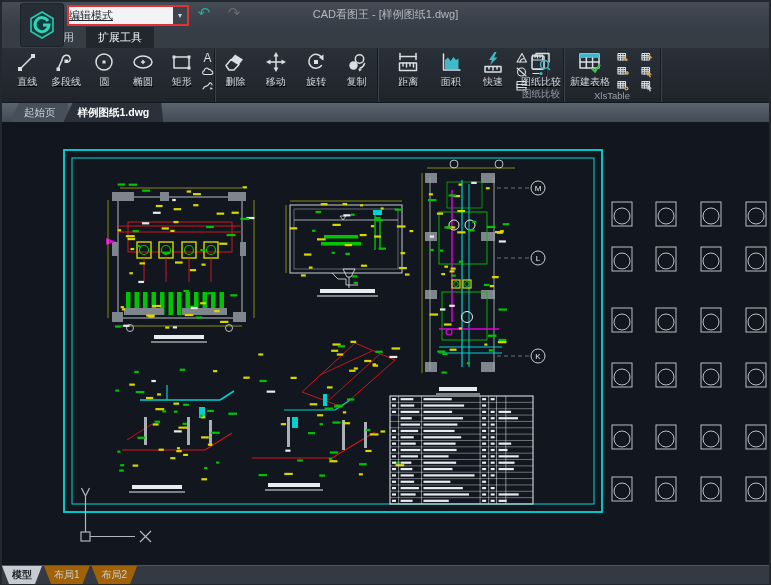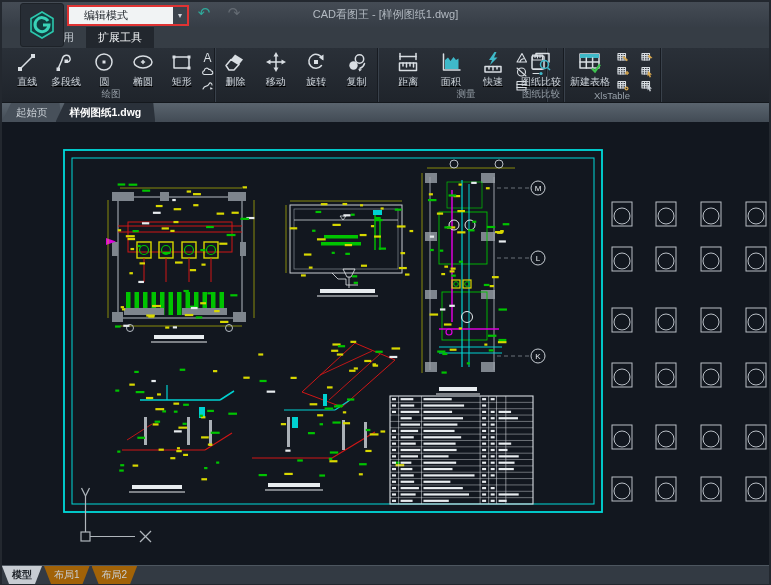--- a/index.html
+++ b/index.html
@@ -7,21 +7,21 @@
           box-shadow:inset 0 0 0 2px #23282f;}
   
   .titlebar{position:absolute;left:2px;top:2px;right:2px;height:25px;
             background:linear-gradient(180deg,#454c55,#363d46);border-bottom:1px solid #2b3139;}
   .title-text{position:absolute;left:0;right:0;top:0;height:25px;line-height:25px;text-align:center;
               font-size:11px;color:#b3bac2;}
   .logo{position:absolute;left:20px;top:3px;width:42px;height:42px;background:#272d35;
         border:1px solid #1d2228;border-radius:3px;z-index:20;display:flex;align-items:center;justify-content:center;}
   .mode-select{position:absolute;left:67px;top:5px;width:118px;height:17px;background:#f1f3f4;
                border:2px solid #e03333;z-index:21;display:flex;align-items:center;}
-  .mode-select .val{flex:1;font-size:11px;color:#23282e;padding-left:15px;line-height:15px;}
+  .mode-select .val{flex:1;font-size:11px;color:#23282e;padding-left:0;line-height:15px;text-decoration:underline;}
   .mode-select .dd{width:14px;height:100%;background:#3c434c;color:#cdd3d9;font-size:8px;
                    display:flex;align-items:center;justify-content:center;}
   .qa-btn{position:absolute;top:3px;width:20px;height:20px;font-size:15px;line-height:20px;text-align:center;z-index:21;cursor:default;}
   .undo{left:194px;color:#2fa89a;}
   .redo{left:224px;color:#646b73;}
   
   .ribbon-tabs{position:absolute;left:2px;top:27px;right:2px;height:21px;background:#363d45;display:flex;align-items:flex-end;padding-left:38px;box-sizing:border-box;}
   .rtab{height:21px;line-height:21px;padding:0 12px;font-size:11px;color:#c3c9cf;}
   .rtab.active{background:#22272e;color:#f2f4f6;}
   
@@ -37,21 +37,21 @@
   .tool .tlabel{font-size:10px;color:#ccd2d8;margin-top:1px;white-space:nowrap;}
   .smallcol{display:flex;flex-direction:column;justify-content:flex-start;gap:1px;padding-top:2px;}
   .smallgrid{display:grid;grid-template-columns:14px 14px;gap:1px 10px;padding-top:2px;}
   .sicon{width:13px;height:13px;display:flex;align-items:center;justify-content:center;}
   .s{fill:none;stroke:#d9dee3;stroke-width:1.5;stroke-linecap:round;stroke-linejoin:round;}
   .s1{fill:none;stroke:#d9dee3;stroke-width:1.1;stroke-linecap:round;stroke-linejoin:round;}
   .sf{fill:#d9dee3;stroke:none;}
   .tf{fill:#3fb9c9;stroke:none;}
   
   .doc-tabs{position:absolute;left:2px;top:103px;right:2px;height:19px;
-            background:linear-gradient(180deg,#5a646e,#424b55);display:flex;align-items:stretch;}
+            background:linear-gradient(180deg,#5a646e,#424b55);display:flex;align-items:stretch;padding-left:8px;}
   .dtab{height:19px;line-height:19px;font-size:10.5px;color:#ccd2d8;padding:0 14px;background:#47505a;
         clip-path:polygon(9px 0,calc(100% - 2px) 0,100% 100%,0 100%);margin-right:-6px;}
   .dtab.active{background:#2a313a;color:#ffffff;font-weight:bold;z-index:2;}
   
   .canvas{position:absolute;left:2px;top:122px;width:767px;height:443px;background:#12171f;}
   
   .statusbar{position:absolute;left:2px;top:565px;right:2px;height:18px;background:#333a43;
              border-top:1px solid #4d565f;display:flex;align-items:stretch;}
   .ltab{height:100%;line-height:17px;font-size:10px;color:#c9cfd5;background:#a16207;padding:0 10px;
         clip-path:polygon(0 0,100% 0,calc(100% - 7px) 100%,7px 100%);margin-right:2px;}
@@ -150,21 +150,20 @@
               </svg>
             </div>
             <div class="sicon">
               <svg width="13" height="13" viewBox="0 0 13 13">
                 <path class="s1" d="M2 10 C4 5 6 9 8 5 C9 3 11 4 11 6"></path>
                 <path class="sf" d="M9.5 8 l2.5 2 l-3 .5 Z"></path>
               </svg>
             </div>
           </div>
         </div>
-      <div class="glabel">绘图</div>
     </div>
     <div class="rgroup g1">
       <div class="gbody" id="gbody1">
           <div class="tool">
             <div class="ticon">
               <svg width="24" height="24" viewBox="0 0 24 24">
                 <polygon class="sf" points="12,4.5 20,9.5 16,14.5 8,9.5"></polygon>
                 <polygon class="s" points="3,15.5 8,9.5 16,14.5 11,20 6,20"></polygon>
               </svg>
             </div>
@@ -276,21 +275,20 @@
             </div>
             <div class="sicon">
               <svg width="13" height="13" viewBox="0 0 13 13">
                 <line class="s1" x1="2" y1="4.5" x2="11" y2="4.5"></line>
                 <line class="s1" x1="2" y1="8.5" x2="8" y2="8.5"></line>
                 <circle class="tf" cx="10" cy="8.5" r="1.6"></circle>
               </svg>
             </div>
           </div>
         </div>
-      <div class="glabel">测量</div>
     </div>
     <div class="rgroup g3">
       <div class="gbody" id="gbody3">
           <div class="tool">
             <div class="ticon">
               <svg width="26" height="24" viewBox="0 0 26 24">
                 <rect class="s" x="4" y="6" width="12" height="13" rx="1"></rect>
                 <path class="s" d="M8 6 L8 3.5 L21 3.5 L21 12"></path>
                 <circle cx="16.5" cy="14.5" r="4" fill="none" stroke="#3fb9c9" stroke-width="1.5"></circle>
                 <line x1="19.5" y1="17.5" x2="22" y2="20" stroke="#3fb9c9" stroke-width="1.5"></line>

